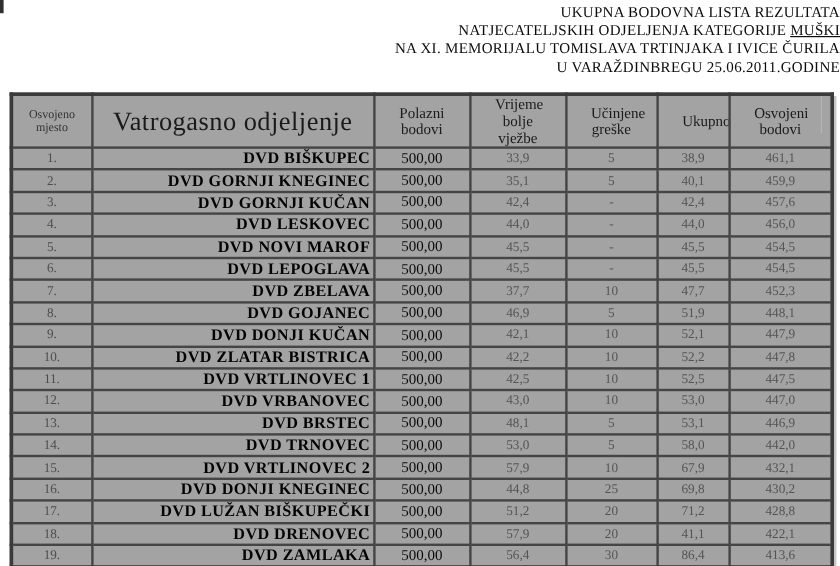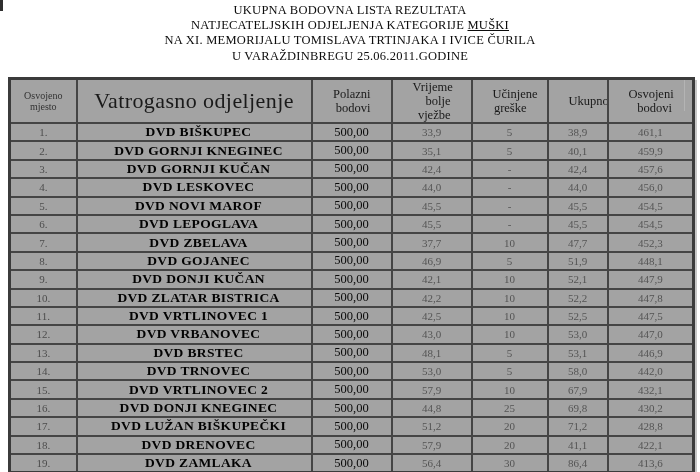--- a/index.html
+++ b/index.html
@@ -31,21 +31,21 @@
     position: absolute;
     left: 684px;
     top: 80px;
     width: 1px;
     height: 31px;
     background: #b4b4b4;
   }
 
   .title-block {
     padding-top: 3px;
-    text-align: center;
+    text-align: right;
     font-size: 12.5px;
     line-height: 15.2px;
     letter-spacing: 0.25px;
     color: #0c0c0c;
     white-space: nowrap;
   }
   .title-emphasis {
     font-weight: normal;
     text-decoration: underline;
   }
@@ -87,30 +87,29 @@
   .th-unit {
     font-size: 22px;
     letter-spacing: 0.4px;
     color: #1a1a1a;
   }
   .th-std {
     font-size: 12.5px;
     line-height: 14px;
     color: #1a1a1a;
     padding: 0 20px;
-    text-align: right;
   }
 
   tbody td { height: 16.4px; }
   td.cell-place {
     font-size: 11px;
     color: #4d4d4d;
   }
   td.cell-unit {
-    text-align: center;
+    text-align: right;
     padding-left: 11px;
     font-size: 13.5px;
     font-weight: bold;
     letter-spacing: 0.35px;
     color: #030303;
     white-space: nowrap;
   }
   td.cell-start_points {
     font-size: 12.5px;
     font-weight: normal;

